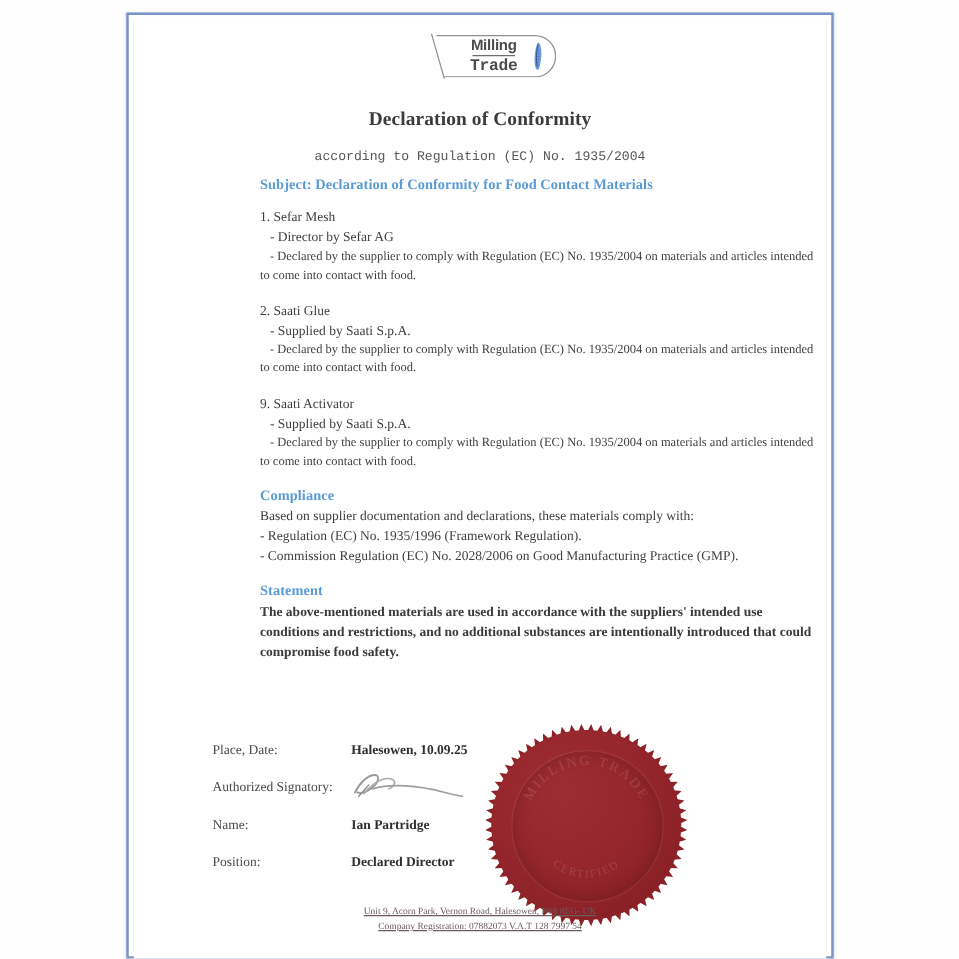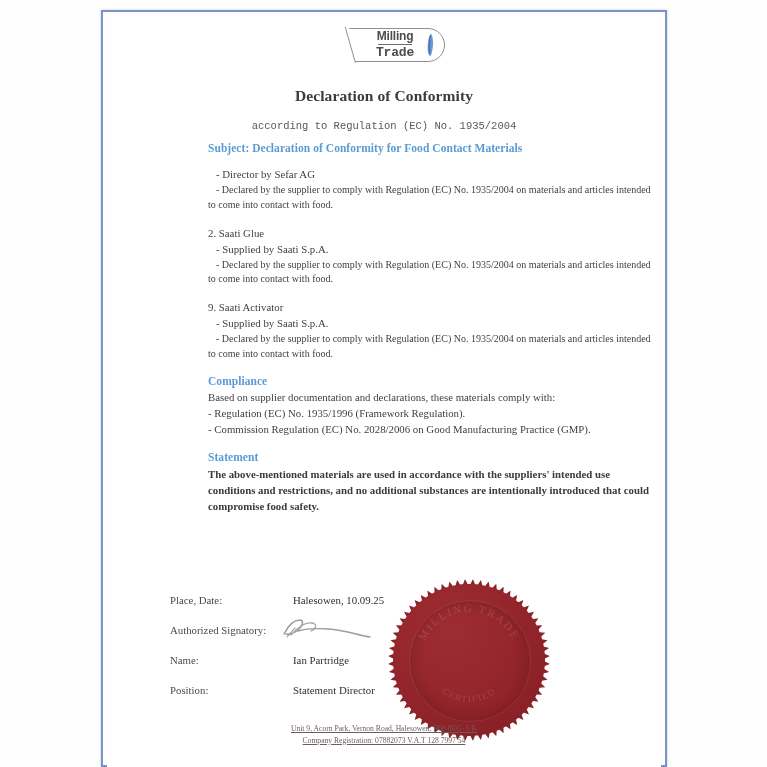--- a/index.html
+++ b/index.html
@@ -200,23 +200,23 @@
     color: #4a4a4a;
   }
   .sig-label {
     position: absolute;
     left: 0;
     top: 0;
     font-family: Liberation Serif, serif;
   }
   .sig-value {
     position: absolute;
-    left: 123px;
+    left: 111px;
     top: 0;
-    font-weight: normal;
+    font-weight: bold;
     color: #2f2f2f;
   }
   #signature-mark {
     position: absolute;
     left: 108px;
     top: -9px;
     width: 96px;
     height: 28px;
   }
 
@@ -297,20 +297,21 @@
     <div id="doc-title">Declaration of Conformity</div>
     <div id="doc-subtitle">according to Regulation (EC) No. 1935/2004</div>
 
     <div id="content">
 
       <div class="blk">
         <p class="sec-head">Subject: Declaration of Conformity for Food Contact Materials</p>
       </div>
 
       <div class="blk">
+        <p class="item-title">1. Sefar Mesh</p>
         <p class="item-sub">- Director by Sefar AG</p>
         <p class="item-sub-wrap">- Declared by the supplier to comply with Regulation (EC) No. 1935/2004 on materials and articles intended to come into contact with food.</p>
       </div>
 
       <div class="blk">
         <p class="item-title">2. Saati Glue</p>
         <p class="item-sub">- Supplied by Saati S.p.A.</p>
         <p class="item-sub-wrap">- Declared by the supplier to comply with Regulation (EC) No. 1935/2004 on materials and articles intended to come into contact with food.</p>
       </div>
 
@@ -347,21 +348,21 @@
           <path d="M20 16 C34 12, 56 13, 78 19 C84 20.5, 88 21.5, 92 22" stroke="#9e9e9e" stroke-width="1.4" fill="none" stroke-linecap="round"></path>
           <path d="M9 22 L17 13" stroke="#8e8e8e" stroke-width="1.1" fill="none" stroke-linecap="round"></path>
         </svg>
       </div>
       <div class="sig-row">
         <span class="sig-label">Name:</span>
         <span class="sig-value">Ian Partridge</span>
       </div>
       <div class="sig-row">
         <span class="sig-label">Position:</span>
-        <span class="sig-value">Statement Director</span>
+        <span class="sig-value">Declared Director</span>
       </div>
     </div>
 
     <div id="seal">
       <svg class="seal-teeth" viewBox="0 0 162 162">
         <g id="teeth-group" fill="#8c2228">
             <path d="M 154.00 81.00 L 161.90 84.97 L 153.65 88.16 L 153.65 88.16 L 161.12 92.89 L 152.60 95.24 L 152.60 95.24 L 159.57 100.68 L 150.86 102.19 L 150.86 102.19 L 157.27 108.29 L 148.44 108.94 L 148.44 108.94 L 154.22 115.63 L 145.38 115.41 L 145.38 115.41 L 150.48 122.64 L 141.70 121.56 L 141.70 121.56 L 146.06 129.25 L 137.43 127.31 L 137.43 127.31 L 141.02 135.40 L 132.62 132.62 L 132.62 132.62 L 135.40 141.02 L 127.31 137.43 L 127.31 137.43 L 129.25 146.06 L 121.56 141.70 L 121.56 141.70 L 122.64 150.48 L 115.41 145.38 L 115.41 145.38 L 115.63 154.22 L 108.94 148.44 L 108.94 148.44 L 108.29 157.27 L 102.19 150.86 L 102.19 150.86 L 100.68 159.57 L 95.24 152.60 L 95.24 152.60 L 92.89 161.12 L 88.16 153.65 L 88.16 153.65 L 84.97 161.90 L 81.00 154.00 L 81.00 154.00 L 77.03 161.90 L 73.84 153.65 L 73.84 153.65 L 69.11 161.12 L 66.76 152.60 L 66.76 152.60 L 61.32 159.57 L 59.81 150.86 L 59.81 150.86 L 53.71 157.27 L 53.06 148.44 L 53.06 148.44 L 46.37 154.22 L 46.59 145.38 L 46.59 145.38 L 39.36 150.48 L 40.44 141.70 L 40.44 141.70 L 32.75 146.06 L 34.69 137.43 L 34.69 137.43 L 26.60 141.02 L 29.38 132.62 L 29.38 132.62 L 20.98 135.40 L 24.57 127.31 L 24.57 127.31 L 15.94 129.25 L 20.30 121.56 L 20.30 121.56 L 11.52 122.64 L 16.62 115.41 L 16.62 115.41 L 7.78 115.63 L 13.56 108.94 L 13.56 108.94 L 4.73 108.29 L 11.14 102.19 L 11.14 102.19 L 2.43 100.68 L 9.40 95.24 L 9.40 95.24 L 0.88 92.89 L 8.35 88.16 L 8.35 88.16 L 0.10 84.97 L 8.00 81.00 L 8.00 81.00 L 0.10 77.03 L 8.35 73.84 L 8.35 73.84 L 0.88 69.11 L 9.40 66.76 L 9.40 66.76 L 2.43 61.32 L 11.14 59.81 L 11.14 59.81 L 4.73 53.71 L 13.56 53.06 L 13.56 53.06 L 7.78 46.37 L 16.62 46.59 L 16.62 46.59 L 11.52 39.36 L 20.30 40.44 L 20.30 40.44 L 15.94 32.75 L 24.57 34.69 L 24.57 34.69 L 20.98 26.60 L 29.38 29.38 L 29.38 29.38 L 26.60 20.98 L 34.69 24.57 L 34.69 24.57 L 32.75 15.94 L 40.44 20.30 L 40.44 20.30 L 39.36 11.52 L 46.59 16.62 L 46.59 16.62 L 46.37 7.78 L 53.06 13.56 L 53.06 13.56 L 53.71 4.73 L 59.81 11.14 L 59.81 11.14 L 61.32 2.43 L 66.76 9.40 L 66.76 9.40 L 69.11 0.88 L 73.84 8.35 L 73.84 8.35 L 77.03 0.10 L 81.00 8.00 L 81.00 8.00 L 84.97 0.10 L 88.16 8.35 L 88.16 8.35 L 92.89 0.88 L 95.24 9.40 L 95.24 9.40 L 100.68 2.43 L 102.19 11.14 L 102.19 11.14 L 108.29 4.73 L 108.94 13.56 L 108.94 13.56 L 115.63 7.78 L 115.41 16.62 L 115.41 16.62 L 122.64 11.52 L 121.56 20.30 L 121.56 20.30 L 129.25 15.94 L 127.31 24.57 L 127.31 24.57 L 135.40 20.98 L 132.62 29.38 L 132.62 29.38 L 141.02 26.60 L 137.43 34.69 L 137.43 34.69 L 146.06 32.75 L 141.70 40.44 L 141.70 40.44 L 150.48 39.36 L 145.38 46.59 L 145.38 46.59 L 154.22 46.37 L 148.44 53.06 L 148.44 53.06 L 157.27 53.71 L 150.86 59.81 L 150.86 59.81 L 159.57 61.32 L 152.60 66.76 L 152.60 66.76 L 161.12 69.11 L 153.65 73.84 L 153.65 73.84 L 161.90 77.03 L 154.00 81.00 Z" fill="#8c2228"></path>
           </g>
       </svg>
       <div class="seal-ring"></div>

